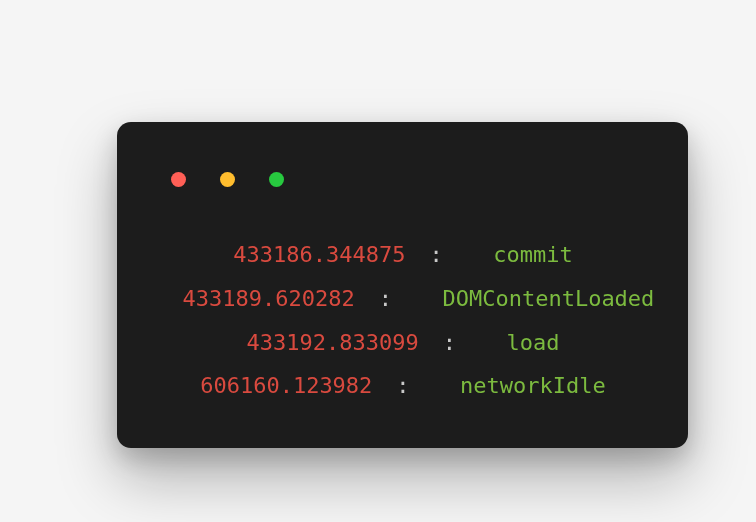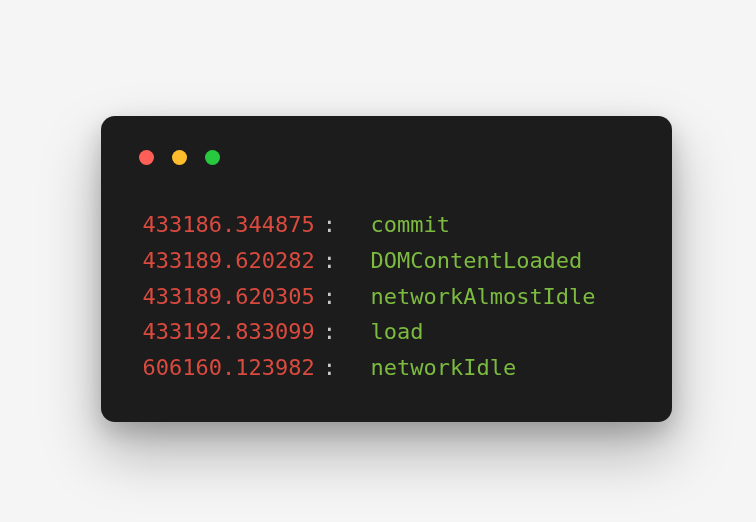--- a/index.html
+++ b/index.html
@@ -1,18 +1,19 @@
 <!DOCTYPE html>
 <html><head>
   <meta charset="utf-8">
   <style>
     * {
-      margin: 4px;
+      margin: 12px;
       padding: 0;
       box-sizing: border-box;
+      text-align: center;
     }
     body {
       width: 756px;
       height: 522px;
       background: #f5f5f5;
       display: flex;
       align-items: center;
       justify-content: center;
       font-family: ui-monospace, "SF Mono", Menlo, Monaco, Consolas, monospace;
     }
@@ -55,17 +56,16 @@
 
 <div class="terminal">
   <div class="traffic-lights">
     <div class="light red"></div>
     <div class="light yellow"></div>
     <div class="light green"></div>
   </div>
   <div class="code">
     <div class="row"><span class="timestamp">433186.344875</span><span class="colon">:  </span><span class="event">commit</span></div>
     <div class="row"><span class="timestamp">433189.620282</span><span class="colon">:  </span><span class="event">DOMContentLoaded</span></div>
-    <div class="row"><span class="timestamp">433189.620305</span><span class="colon">:  </span><span class="event">networkAlmostIdle</span></div>
     <div class="row"><span class="timestamp">433192.833099</span><span class="colon">:  </span><span class="event">load</span></div>
     <div class="row"><span class="timestamp">606160.123982</span><span class="colon">:  </span><span class="event">networkIdle</span></div>
   </div>
 </div>
 
 </body></html>

